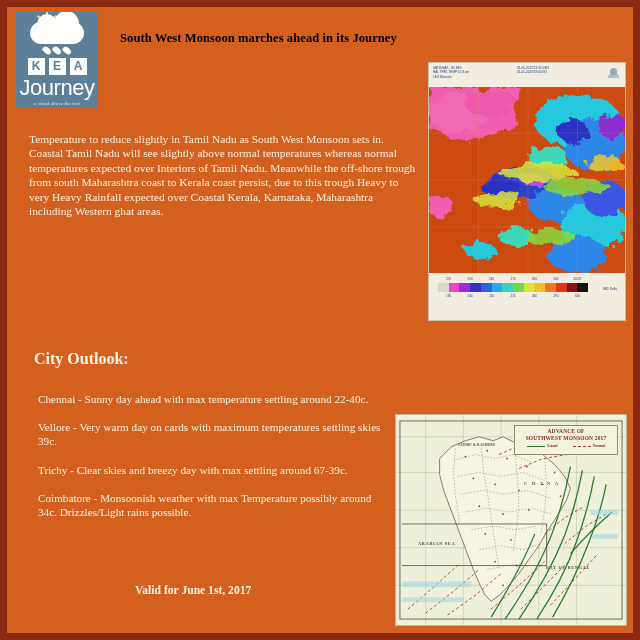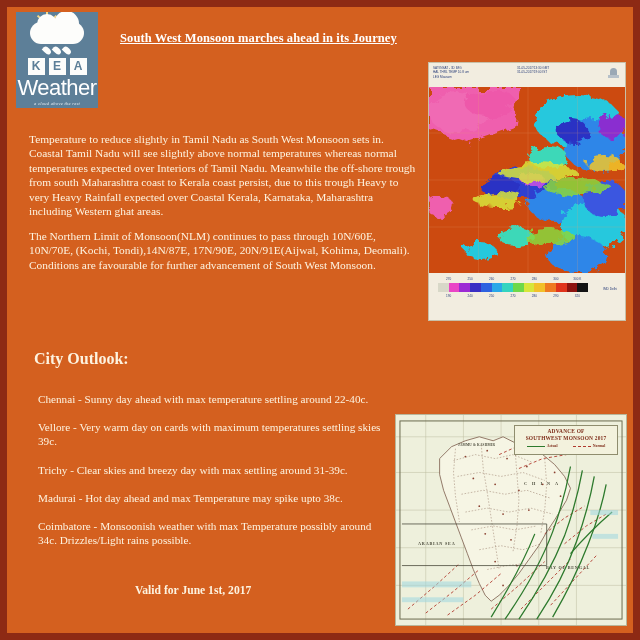--- a/index.html
+++ b/index.html
@@ -95,24 +95,23 @@
     letter-spacing: 0.3px;
     margin-top: 1px;
     font-family: "Liberation Serif", serif;
   }
 
   
   #title {
     position: absolute;
     left: 113px; top: 24px;
     width: 300px;
-    color: #ffffff;
+    color: #000000;
     font-size: 12.5px;
     font-weight: bold;
-    text-decoration: underline;
     letter-spacing: 0.1px;
   }
 
   
   .body-text {
     position: absolute;
     left: 22px;
     width: 388px;
     color: #fdf3e0;
     font-size: 11.4px;
@@ -300,35 +299,33 @@
         <div id="logo-cloud"></div>
         <div class="drop" style="left:28px;"></div>
         <div class="drop" style="left:38px;"></div>
         <div class="drop" style="left:48px;"></div>
       </div>
       <div id="logo-kea">
         <span>K</span>
         <span>E</span>
         <span>A</span>
       </div>
-      <div id="logo-word">Weather</div>
+      <div id="logo-word">Journey</div>
       <div id="logo-tag">a cloud above the rest</div>
     </div>
 
     <div id="title">South West Monsoon marches ahead in its Journey</div>
 
     <div id="para1" class="body-text">Temperature to reduce slightly in Tamil Nadu as South West Monsoon sets in. Coastal Tamil Nadu will see slightly above normal temperatures whereas normal temperatures expected over Interiors of Tamil Nadu. Meanwhile the off-shore trough from south Maharashtra coast to Kerala coast persist, due to this trough Heavy to very Heavy Rainfall expected over Coastal Kerala, Karnataka, Maharashtra including Western ghat areas.</div>
-    <div id="para2" class="body-text">The Northern Limit of Monsoon(NLM) continues to pass through 10N/60E, 10N/70E, (Kochi, Tondi),14N/87E, 17N/90E, 20N/91E(Aijwal, Kohima, Deomali). Conditions are favourable for further advancement of South West Monsoon.</div>
 
     <div id="city-heading">City Outlook:</div>
     <div id="city-list">
       <div class="city-line">Chennai - Sunny day ahead with max temperature settling around 22-40c.</div>
       <div class="city-line">Vellore - Very warm day on cards with maximum temperatures settling skies 39c.</div>
-      <div class="city-line">Trichy - Clear skies and breezy day with max settling around 31-39c.</div>
-      <div class="city-line">Madurai - Hot day ahead and max Temperature may spike upto 38c.</div>
+      <div class="city-line">Trichy - Clear skies and breezy day with max settling around 67-39c.</div>
       <div class="city-line">Coimbatore - Monsoonish weather with max Temperature possibly around 34c. Drizzles/Light rains possible.</div>
     </div>
 
     <div id="valid">Valid for June 1st, 2017</div>
 
     <div id="sat">
       <div id="sat-header">
         <div class="sat-meta" id="sat-meta-l">
           <div>SAT:INSAT - 3D IMG</div>
           <div>HAL THRL TEMP 10.8 um</div>

